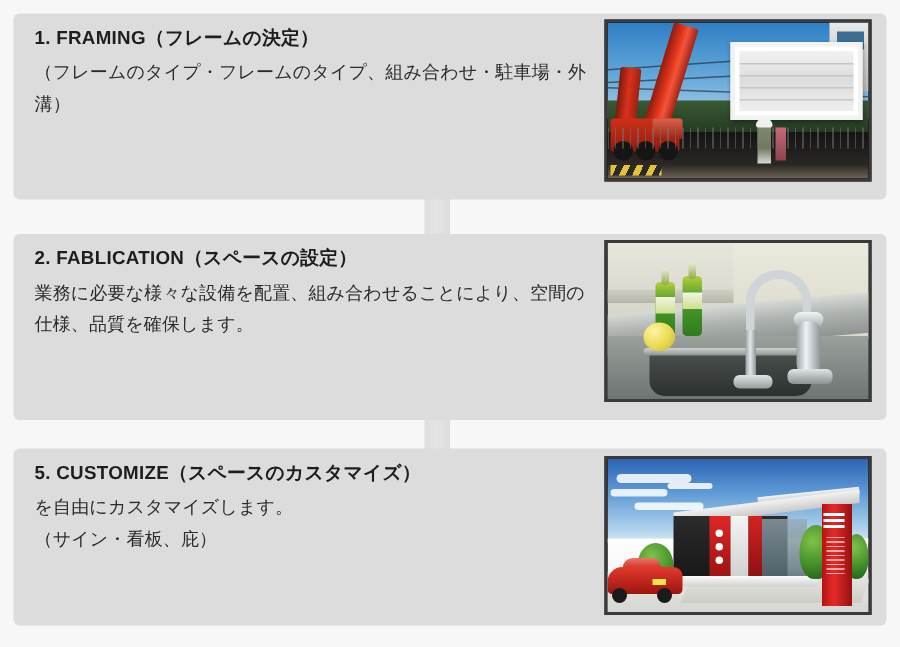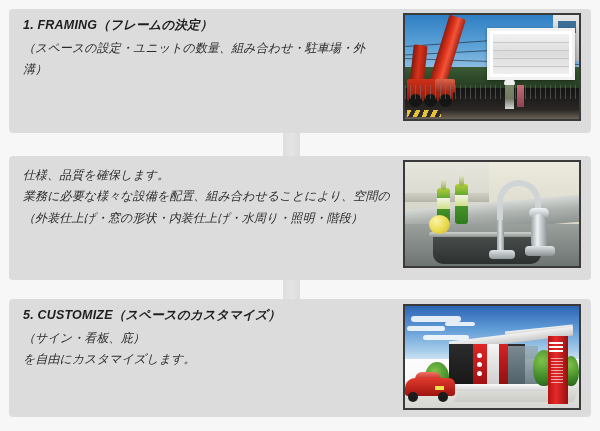--- a/index.html
+++ b/index.html
@@ -29,21 +29,20 @@
     z-index:2;
   }
   .panel-1{top:9px;height:124px;}
   .panel-2{top:156px;height:124px;}
   .panel-3{top:299px;height:118px;}
 
   .panel-inner{
     position:relative;height:100%;
     padding:9px 1px 0 14px;
     box-sizing:border-box;
-    font-style:italic;
   }
 
   .text-col{
     width:380px;
   }
 
   .heading{
     font-size:12.5px;
     font-weight:bold;
     color:#1e1e1e;
@@ -227,21 +226,21 @@
 
 <div class="flow">
 
   <div class="connector connector-1"></div>
   <div class="connector connector-2"></div>
 
   <div class="panel panel-1">
     <div class="panel-inner">
       <div class="text-col">
         <p class="heading">1. FRAMING（フレームの決定）</p>
-        <p class="body-line">（スペースの設定・ユニットの数量、組み合わせ・駐車場・外</p>
+        <p class="body-line">（フレームのタイプ・フレームのタイプ、組み合わせ・駐車場・外</p>
         <p class="body-line">溝）</p>
       </div>
       <div class="photo">
         <div class="scene">
           <div class="p1-sky"></div>
           <div class="p1-trees"></div>
           <div class="p1-ground"></div>
           <div class="p1-wire p1-w1"></div>
           <div class="p1-wire p1-w2"></div>
           <div class="p1-wire p1-w3"></div>
@@ -268,23 +267,23 @@
           <div class="p1-worker2"></div>
           <div class="p1-stripe"></div>
         </div>
       </div>
     </div>
   </div>
 
   <div class="panel panel-2">
     <div class="panel-inner">
       <div class="text-col">
+        <p class="heading">2. FABLICATION（スペースの設定）</p>
+        <p class="body-line">業務に必要な様々な設備を配置、組み合わせることにより、空間の</p>
         <p class="body-line">仕様、品質を確保します。</p>
-        <p class="body-line">業務に必要な様々な設備を配置、組み合わせることにより、空間の</p>
-        <p class="body-line">（外装仕上げ・窓の形状・内装仕上げ・水周り・照明・階段）</p>
       </div>
       <div class="photo">
         <div class="scene">
           <div class="p2-wall"></div>
           <div class="p2-wallpanel"></div>
           <div class="p2-splash"></div>
           <div class="p2-counter"></div>
           <div class="p2-counter2"></div>
           <div class="p2-basin"></div>
           <div class="p2-basin-edge"></div>
@@ -303,22 +302,22 @@
           <div class="p2-handle-base"></div>
         </div>
       </div>
     </div>
   </div>
 
   <div class="panel panel-3">
     <div class="panel-inner">
       <div class="text-col">
         <p class="heading">5. CUSTOMIZE（スペースのカスタマイズ）</p>
+        <p class="body-line">を自由にカスタマイズします。</p>
         <p class="body-line">（サイン・看板、庇）</p>
-        <p class="body-line">を自由にカスタマイズします。</p>
       </div>
       <div class="photo">
         <div class="scene">
           <div class="p3-sky"></div>
           <div class="p3-cloud p3-c1"></div>
           <div class="p3-cloud p3-c2"></div>
           <div class="p3-cloud p3-c3"></div>
           <div class="p3-cloud p3-c4"></div>
           <div class="p3-white"></div>
           <div class="p3-ground"></div>

